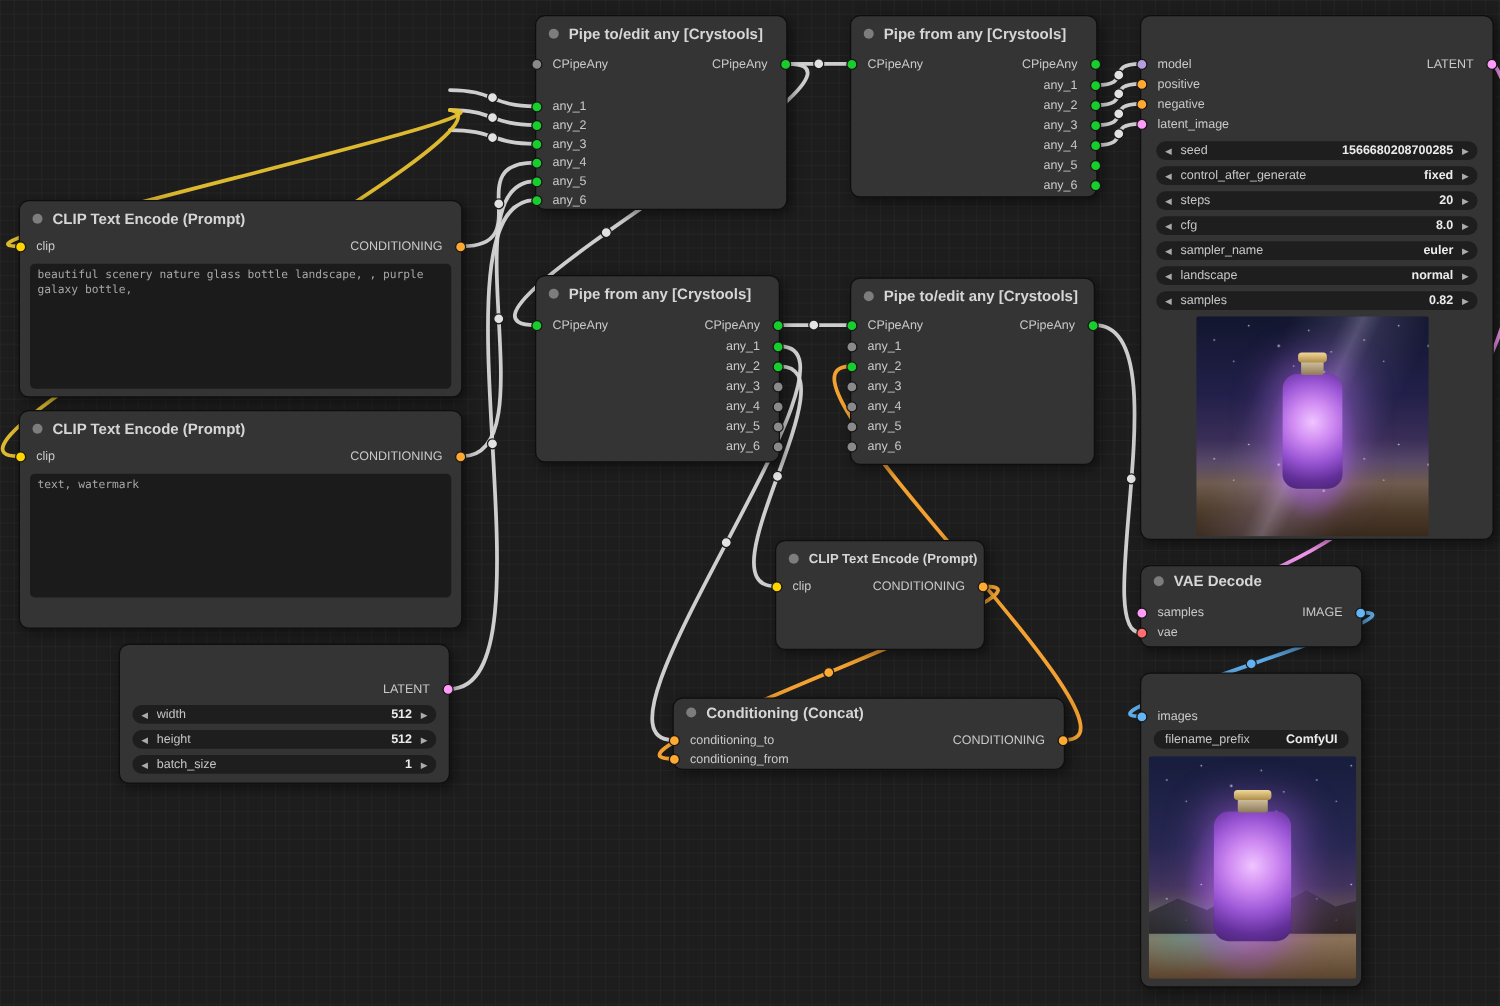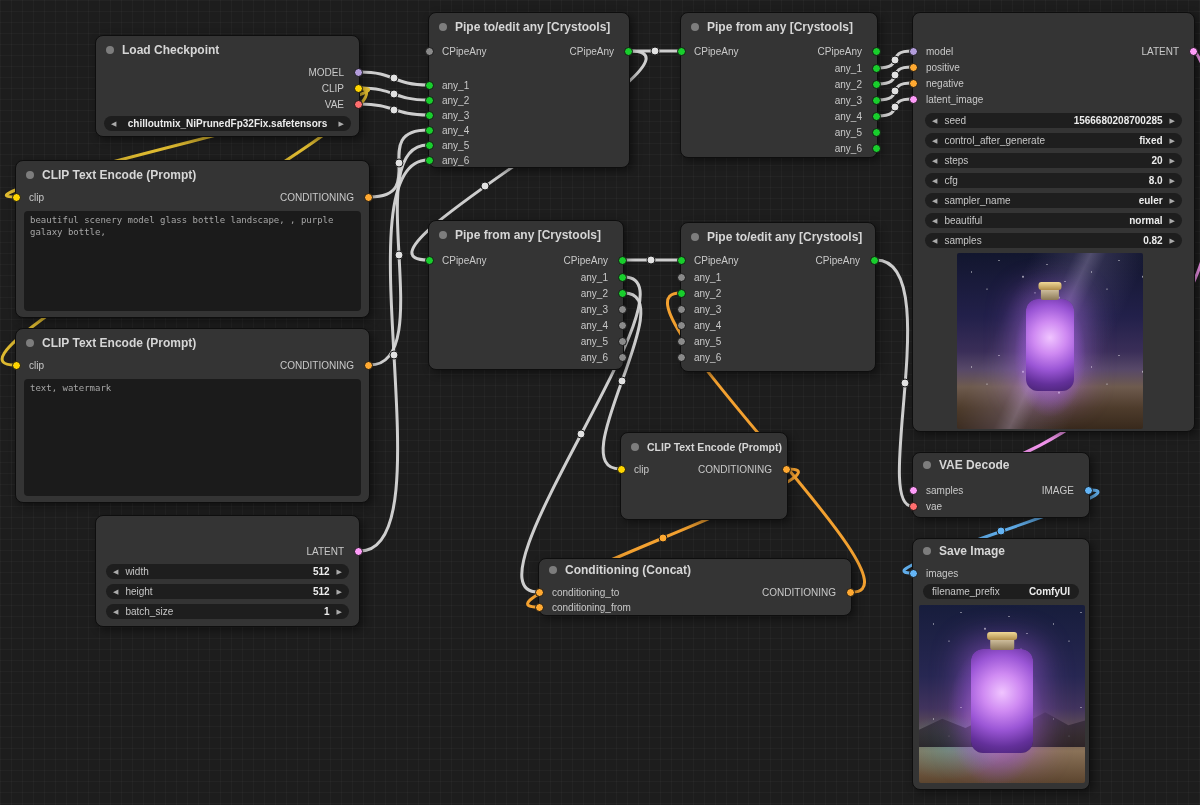--- a/index.html
+++ b/index.html
@@ -105,60 +105,43 @@
         <circle class="da ld" cx="895" cy="107" r="4"></circle>
       <circle class="da ld" cx="651" cy="260" r="4"></circle>
         <circle class="da ld" cx="622" cy="381" r="4"></circle>
       <circle class="da ld" cx="581" cy="434" r="4"></circle>
         <circle class="da ld" cx="905" cy="383" r="4"></circle>
       <circle class="do ld" cx="663" cy="538" r="4"></circle>
         <circle class="db ld" cx="1001" cy="531" r="4"></circle>
     </g>
   </svg>
 
-  <div class="n" style="left:95px;top:35px;width:265px;height:102px">
-    <div class="hd">
-        <span class="cdot"></span>
-        <span>Load Checkpoint</span>
-      </div>
-    <span class="lab out" style="top:30px">MODEL</span>
-    <span class="pd out" style="top: 32px; background-color: rgb(179, 157, 219);"></span>
-    <span class="lab out" style="top:46px">CLIP</span>
-    <span class="pd out" style="top: 48px; background-color: rgb(255, 213, 0);"></span>
-    <span class="lab out" style="top:62px">VAE</span>
-    <span class="pd out" style="top: 64px; background-color: rgb(255, 110, 110);"></span>
-    <div class="pill" style="left:8px;right:8px;top:80px">
-      <span class="aL">◀</span>
-      <span class="cv">chilloutmix_NiPrunedFp32Fix.safetensors</span>
-      <span class="aR">▶</span>
-    </div>
-  </div>
 
   <div class="n" style="left:15px;top:160px;width:355px;height:158px">
     <div class="hd">
         <span class="cdot"></span>
         <span>CLIP Text Encode (Prompt)</span>
       </div>
     <span class="pd in" style="top: 32px; background-color: rgb(255, 213, 0);"></span>
     <span class="lab in" style="top:30px">clip</span>
     <span class="lab out" style="top:30px">CONDITIONING</span>
     <span class="pd out" style="top: 32px; background-color: rgb(255, 169, 49);"></span>
-    <div class="ta" style="left:8px;right:8px;top:50px;height:100px">beautiful scenery model glass bottle landscape, , purple galaxy bottle,</div>
+    <div class="ta" style="left:8px;right:8px;top:50px;height:100px">beautiful scenery nature glass bottle landscape, , purple galaxy bottle,</div>
   </div>
 
   <div class="n" style="left:15px;top:328px;width:355px;height:175px">
     <div class="hd">
         <span class="cdot"></span>
         <span>CLIP Text Encode (Prompt)</span>
       </div>
     <span class="pd in" style="top: 32px; background-color: rgb(255, 213, 0);"></span>
     <span class="lab in" style="top:30px">clip</span>
     <span class="lab out" style="top:30px">CONDITIONING</span>
     <span class="pd out" style="top: 32px; background-color: rgb(255, 169, 49);"></span>
-    <div class="ta" style="left:8px;right:8px;top:50px;height:117px">text, watermark</div>
+    <div class="ta" style="left:8px;right:8px;top:50px;height:99px">text, watermark</div>
   </div>
 
   <div class="n" style="left:95px;top:515px;width:265px;height:112px">
     <span class="lab out" style="top:29px">LATENT</span>
     <span class="pd out" style="top: 31px; background-color: rgb(255, 156, 249);"></span>
     <div class="pill" style="left:10px;right:10px;top:48px">
       <span class="aL">◀</span>
         <span class="nm">width</span>
       <span class="vl">512</span>
         <span class="aR">▶</span>
@@ -305,21 +288,21 @@
         <span class="aR">▶</span>
       </div>
     <div class="pill" style="left:12px;right:12px;top:180px">
         <span class="aL">◀</span>
         <span class="nm">sampler_name</span>
         <span class="vl">euler</span>
         <span class="aR">▶</span>
       </div>
     <div class="pill" style="left:12px;right:12px;top:200px">
         <span class="aL">◀</span>
-        <span class="nm">beautiful</span>
+        <span class="nm">landscape</span>
         <span class="vl">normal</span>
         <span class="aR">▶</span>
       </div>
     <div class="pill" style="left:12px;right:12px;top:220px">
         <span class="aL">◀</span>
         <span class="nm">samples</span>
         <span class="vl">0.82</span>
         <span class="aR">▶</span>
       </div>
     <div class="pv bgK" style="left:44px;top:240px;width:186px;height:176px">
@@ -360,24 +343,20 @@
       </div>
     <span class="pd in" style="top: 33px; background-color: rgb(255, 156, 249);"></span>
     <span class="lab in" style="top:31px">samples</span>
     <span class="pd in" style="top: 49px; background-color: rgb(255, 110, 110);"></span>
     <span class="lab in" style="top:47px">vae</span>
     <span class="lab out" style="top:31px">IMAGE</span>
     <span class="pd out" style="top: 33px; background-color: rgb(100, 181, 246);"></span>
   </div>
 
   <div class="n" style="left:912px;top:538px;width:178px;height:252px">
-    <div class="hd" style="height:24px">
-        <span class="cdot"></span>
-        <span>Save Image</span>
-      </div>
     <span class="pd in" style="top: 30px; background-color: rgb(100, 181, 246);"></span>
     <span class="lab in" style="top:28px">images</span>
     <div class="pill" style="left:10px;right:10px;top:45px">
       <span class="nm" style="margin-left:2px">filename_prefix</span>
       <span class="vl" style="margin-right:2px">ComfyUI</span>
     </div>
     <div class="pv bgS" style="left:6px;top:66px;width:166px;height:178px">
       <div class="stars"></div>
       <div class="mtn"></div>
       <div class="bottle" style="left:50%;margin-left:-31px;top:44px;width:62px;height:104px"></div>

